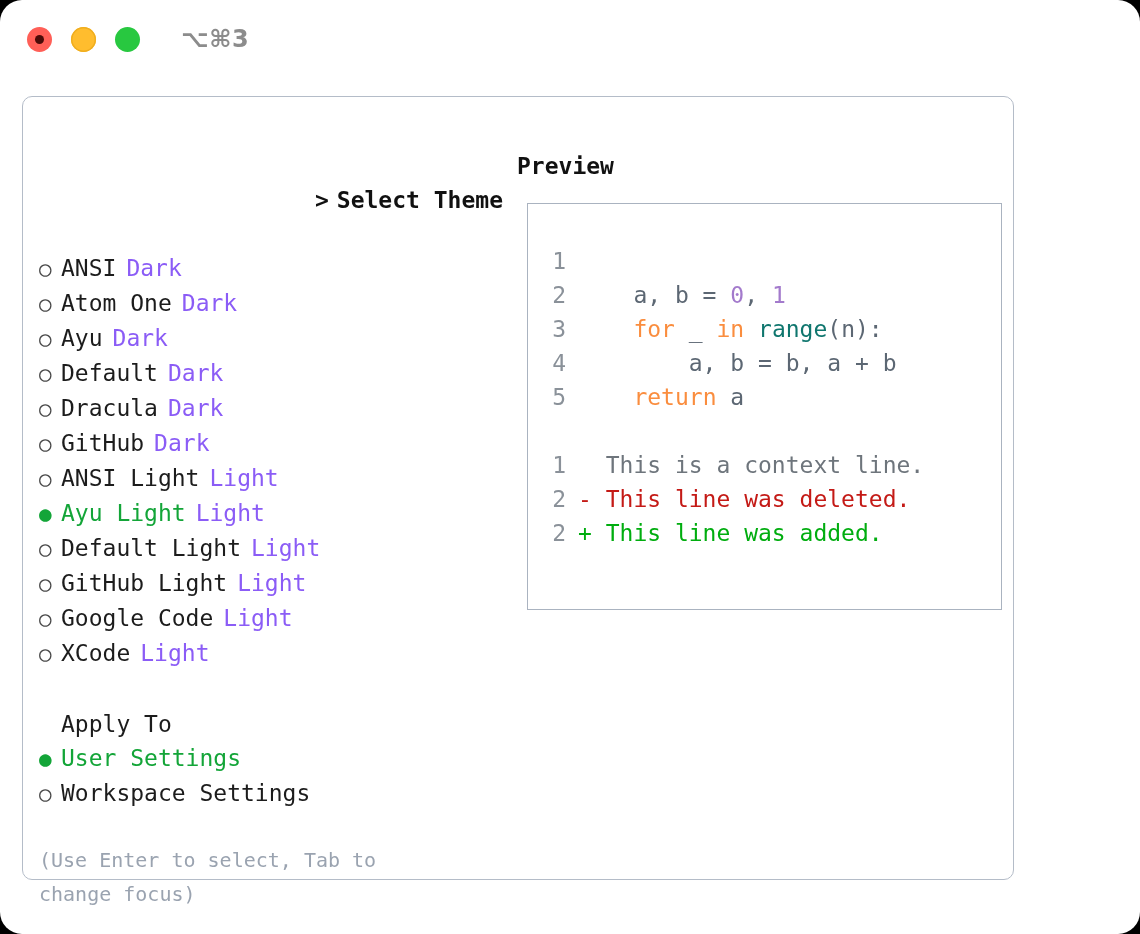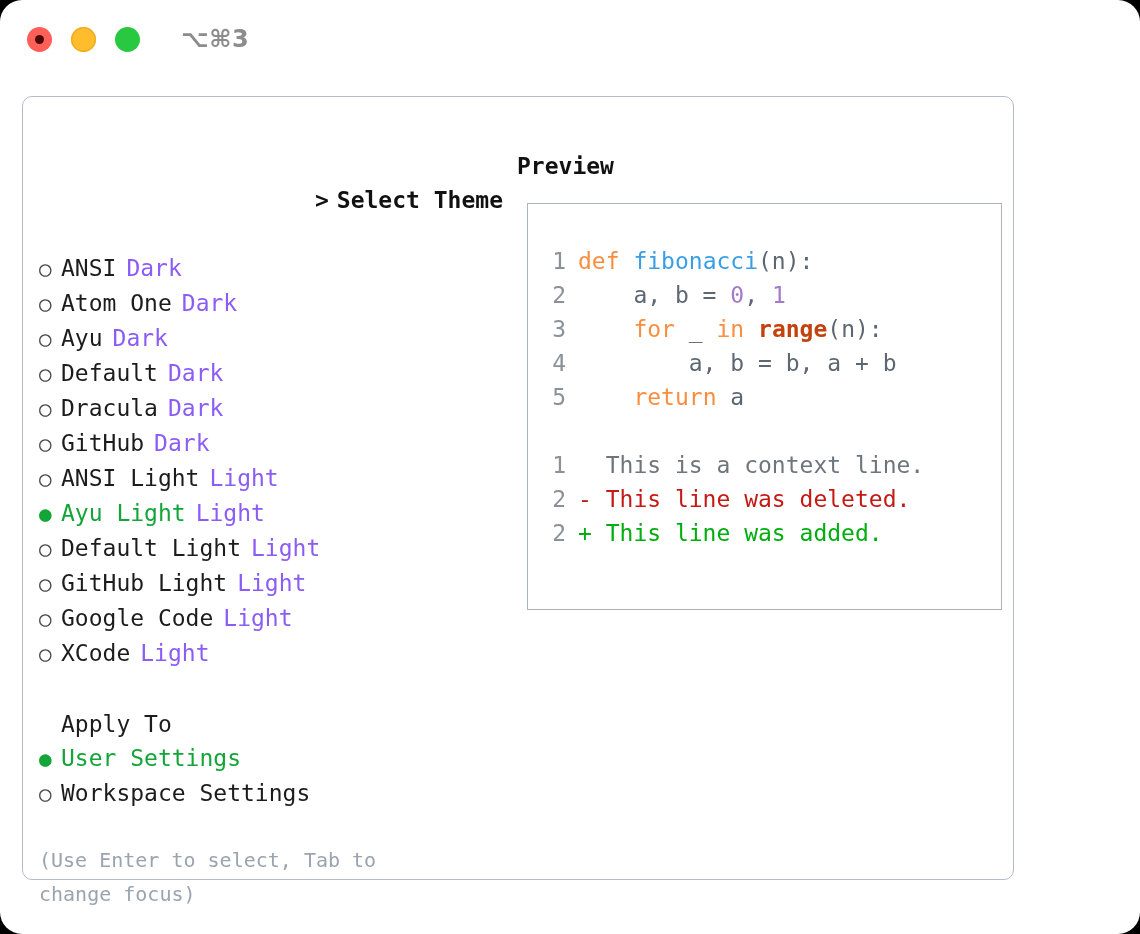--- a/index.html
+++ b/index.html
@@ -182,21 +182,21 @@
     flex: 0 0 38px;
     text-align: right;
     color: #8a9199;
     margin-right: 12px;
   }
   .code-text { color: #5c6773; }
 
   .tok-kw   { color: #fa8d3e; }
   .tok-fn   { color: #399ee6; }
   .tok-num  { color: #a37acc; }
-  .tok-bi   { color: #c2410c; font-weight: bold; }
+  .tok-bi   { color: #0f766e; }
   .tok-pun  { color: #5c6773; }
 
   .diff-gap { height: 34px; }
   .diff-ctx { color: #6e757c; }
   .diff-del { color: #c41a16; }
   .diff-add { color: #00ad0f; }
 </style>
 </head>
 <body>
 
@@ -245,21 +245,21 @@
             <div class="opt-row"><span class="marker off">○</span><span class="opt-name">Workspace Settings</span></div>
           </div>
 
         <div id="hint">(Use Enter to select, Tab to change focus)</div>
       </div>
 
       <div id="right-col">
         <div id="preview-label">Preview</div>
         <div id="preview-box">
           <div id="code-block">
-              <div class="code-line"><span class="lineno">1</span><span class="code-text"><span class="tok-kw">def </span><span class="tok-fn">fibonacci</span><span class="tok-pun">(n):</span></span></div>
+              <div class="code-line"><span class="lineno">1</span></div>
               <div class="code-line"><span class="lineno">2</span><span class="code-text"><span class="tok-pun">    a, b = </span><span class="tok-num">0</span><span class="tok-pun">, </span><span class="tok-num">1</span></span></div>
               <div class="code-line"><span class="lineno">3</span><span class="code-text"><span class="tok-pun">    </span><span class="tok-kw">for</span><span class="tok-pun"> _ </span><span class="tok-kw">in</span><span class="tok-pun"> </span><span class="tok-bi">range</span><span class="tok-pun">(n):</span></span></div>
               <div class="code-line"><span class="lineno">4</span><span class="code-text"><span class="tok-pun">        a, b = b, a + b</span></span></div>
               <div class="code-line"><span class="lineno">5</span><span class="code-text"><span class="tok-pun">    </span><span class="tok-kw">return</span><span class="tok-pun"> a</span></span></div>
             </div>
           <div class="diff-gap"></div>
           <div id="diff-block">
               <div class="code-line"><span class="lineno">1</span><span class="diff-ctx">  This is a context line.</span></div>
               <div class="code-line"><span class="lineno">2</span><span class="diff-del">- This line was deleted.</span></div>
               <div class="code-line"><span class="lineno">2</span><span class="diff-add">+ This line was added.</span></div>

